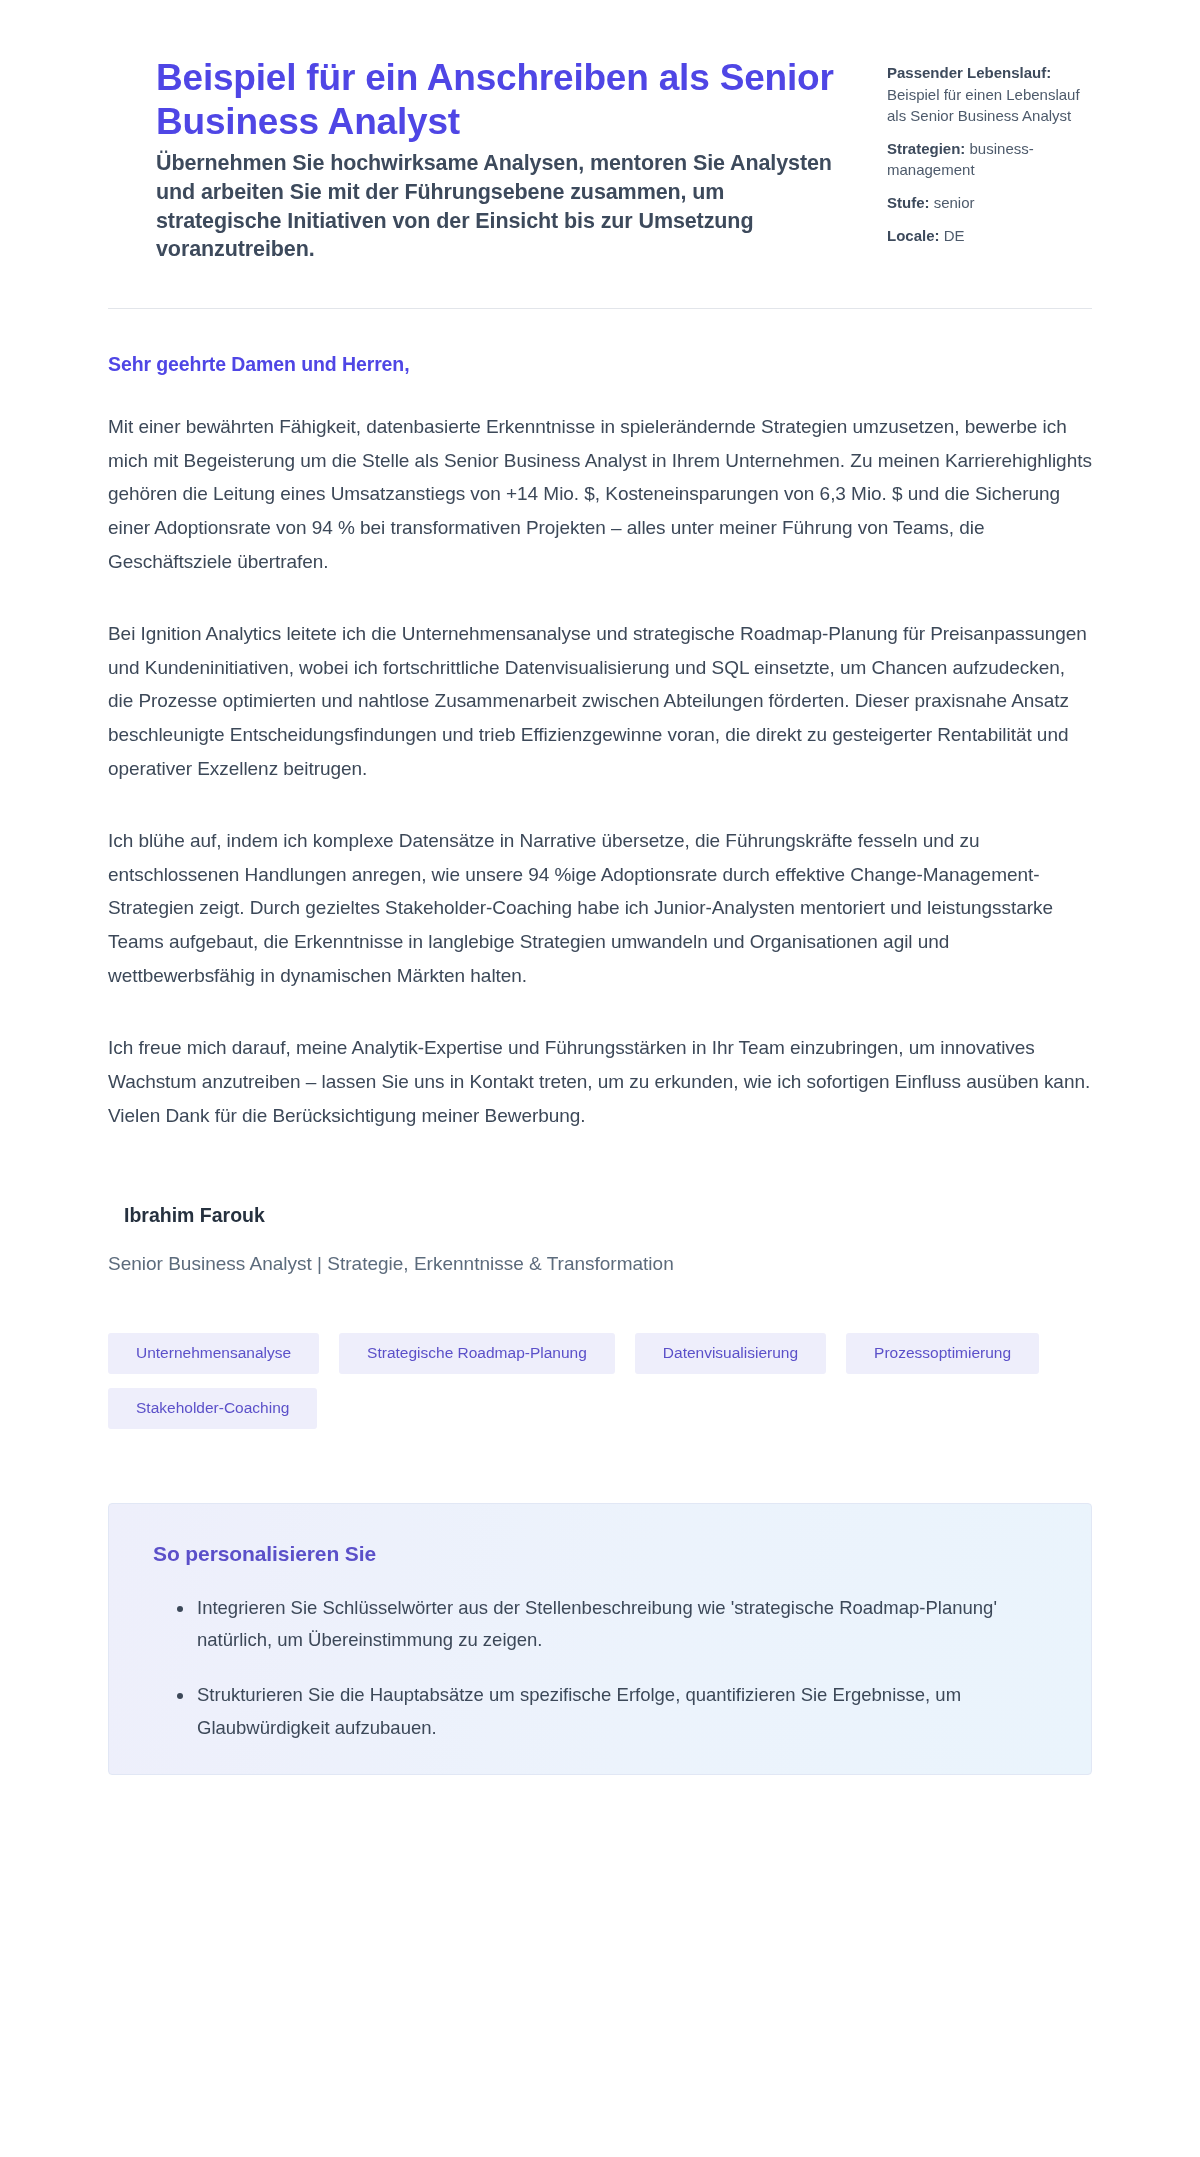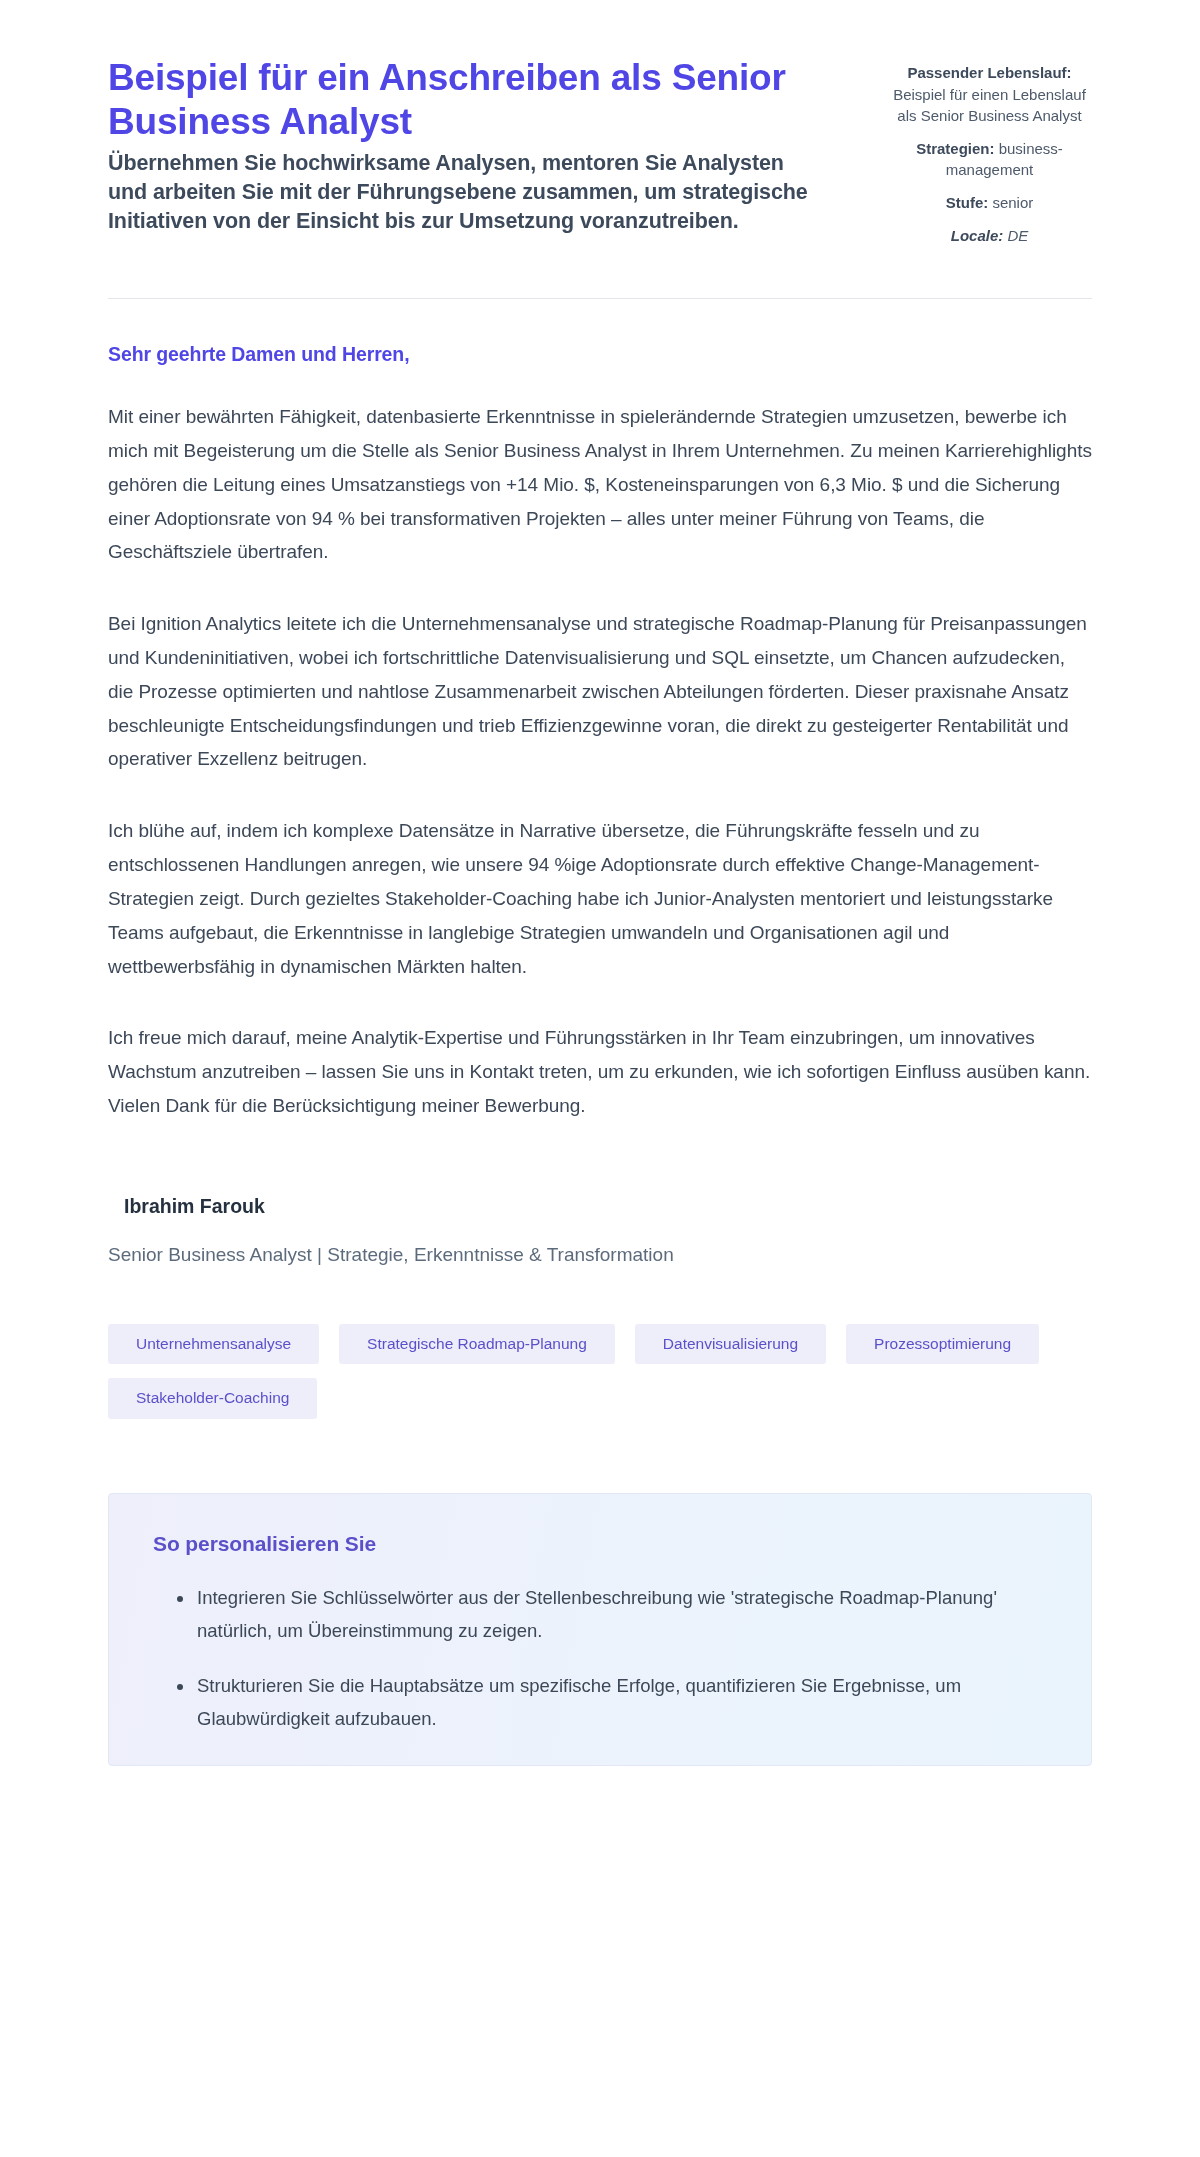--- a/index.html
+++ b/index.html
@@ -31,20 +31,21 @@
   
   .header {
     display: flex;
     align-items: flex-start;
     justify-content: space-between;
     gap: 42px;
   }
   .header-left {
     flex: 1 1 auto;
     max-width: 700px;
+    margin-left: 48px;
   }
   .doc-title {
     font-size: 37px;
     line-height: 1.18;
     font-weight: 700;
     color: #4f46e5;
     letter-spacing: -0.2px;
     margin: 0 0 6px 0;
   }
   .doc-subtitle {
@@ -52,28 +53,28 @@
     line-height: 1.33;
     font-weight: 700;
     color: #3d4a5c;
     margin: 0;
     letter-spacing: -0.1px;
   }
 
   .meta {
     flex: 0 0 auto;
     width: 205px;
-    text-align: center;
+    text-align: left;
     font-size: 15px;
     line-height: 1.44;
     color: #4d5a6b;
     padding-top: 6px;
   }
   .meta-row { margin-bottom: 11px; }
-  .meta-row:last-child { margin-bottom: 8px; font-style: italic; }
+  .meta-row:last-child { margin-bottom: 8px; }
   .meta-label {
     font-weight: 700;
     color: #3d4a5c;
   }
   .meta-value { font-weight: 400; color: #4d5a6b; }
 
   .divider {
     border: 0;
     border-top: 1px solid #e2e5ea;
     margin: 44px 0 0 0;

